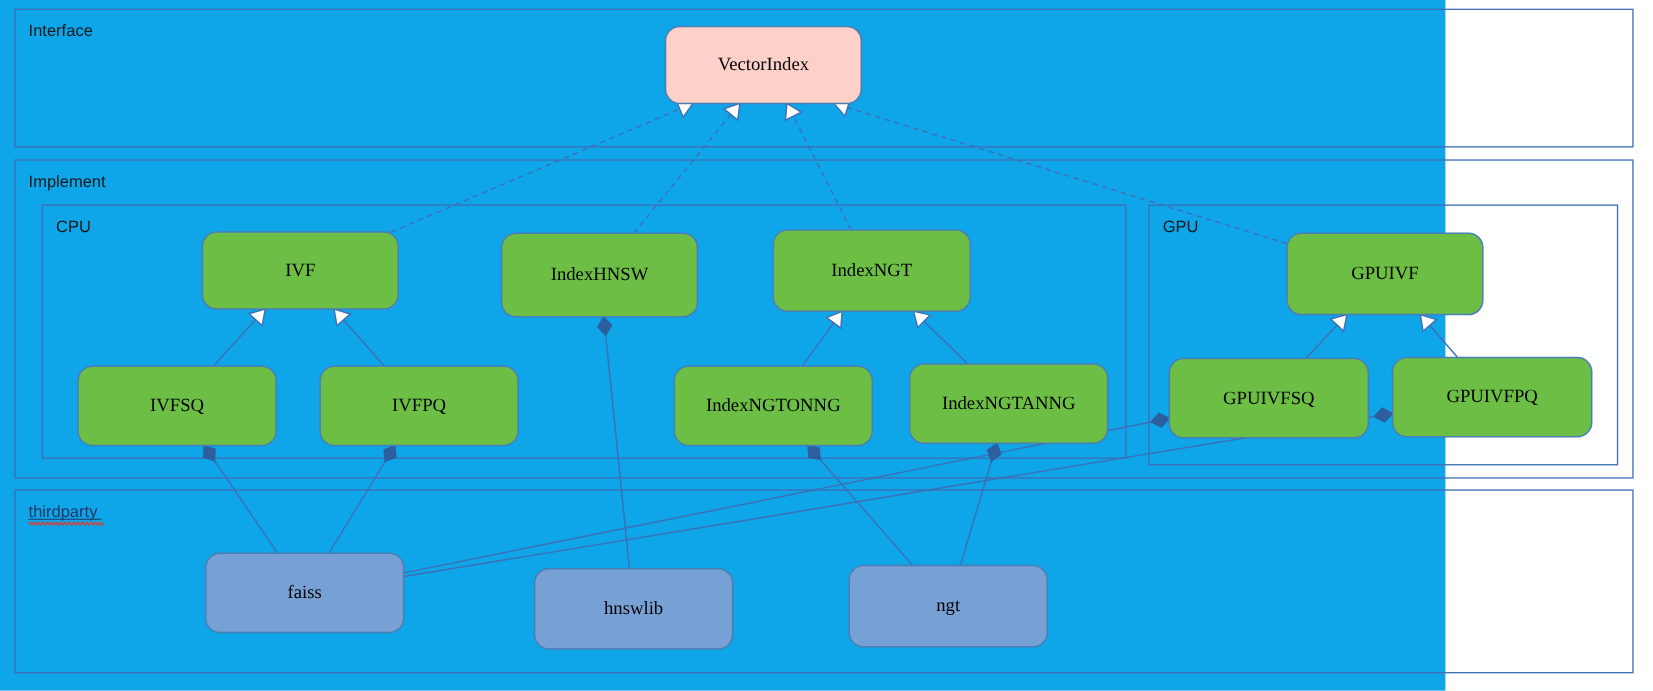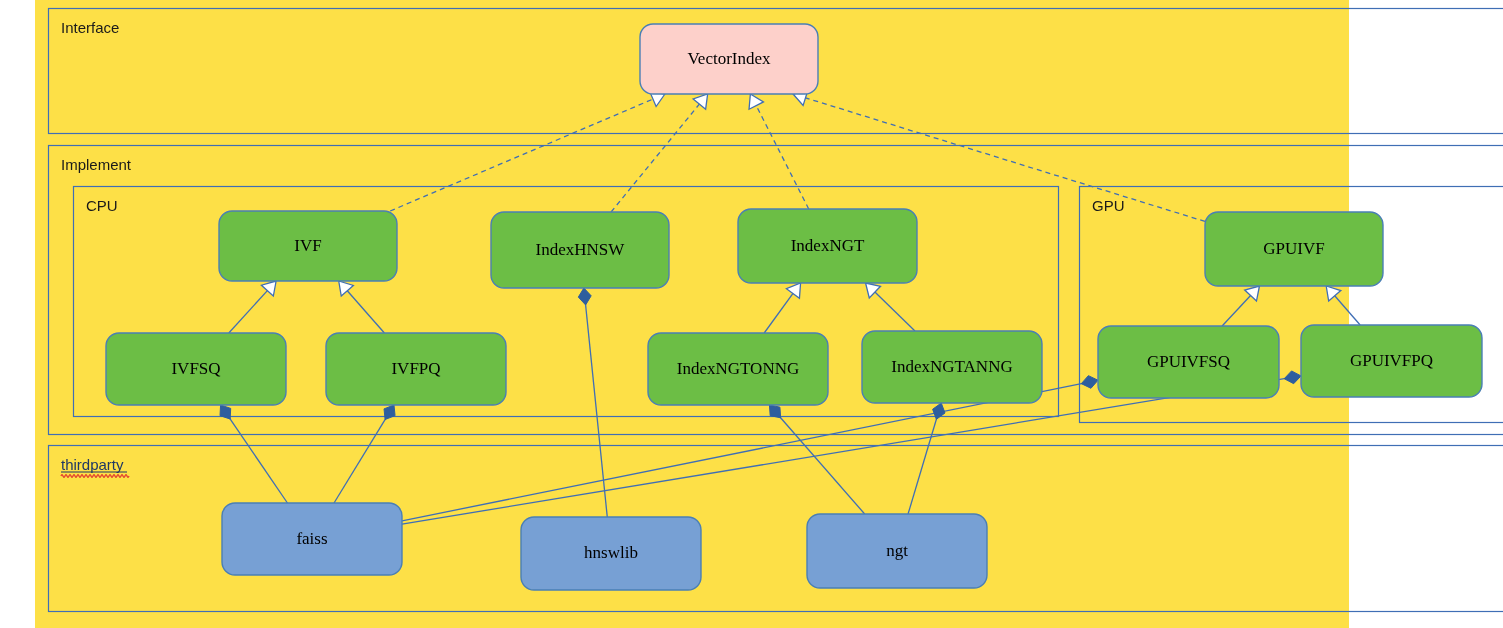--- a/index.html
+++ b/index.html
@@ -1,17 +1,17 @@
 <!DOCTYPE html>
 <html><head>
 <meta charset="utf-8">
 <style>
   html,body{margin:0;padding:0;background:#ffffff;}
   body{width:1503px;height:628px;font-family:"Liberation Serif",serif;overflow:hidden;}
-  #stage{position:relative;width:1314px;height:628px;background:#fde047;margin-left:35px;}
+  #stage{position:relative;width:1314px;height:628px;background:#0ea5e9;}
   svg{position:absolute;left:0;top:0;width:1503px;height:628px;}
   .grp-label{font-family:"Liberation Sans",sans-serif;font-size:15px;fill:#1a1a1a;}
   .grp-label.spell{fill:#1f3864;}
   .node-label{font-family:"Liberation Serif",serif;font-size:17px;fill:#000000;text-anchor:middle;dominant-baseline:middle;}
   .grp-box{fill:none;stroke:#3f6eb5;stroke-width:1.2;}
   .node-green{fill:#6CBE45;stroke:#4a7fb5;stroke-width:1.4;}
   .node-blue{fill:#77A0D4;stroke:#4a7fb5;stroke-width:1.4;}
   .node-pink{fill:#FDD0CA;stroke:#4a7fb5;stroke-width:1.4;}
   .edge-solid{stroke:#3f6eb5;stroke-width:1.3;fill:none;}
   .edge-dash{stroke:#3f6eb5;stroke-width:1.3;fill:none;stroke-dasharray:5 4;}

